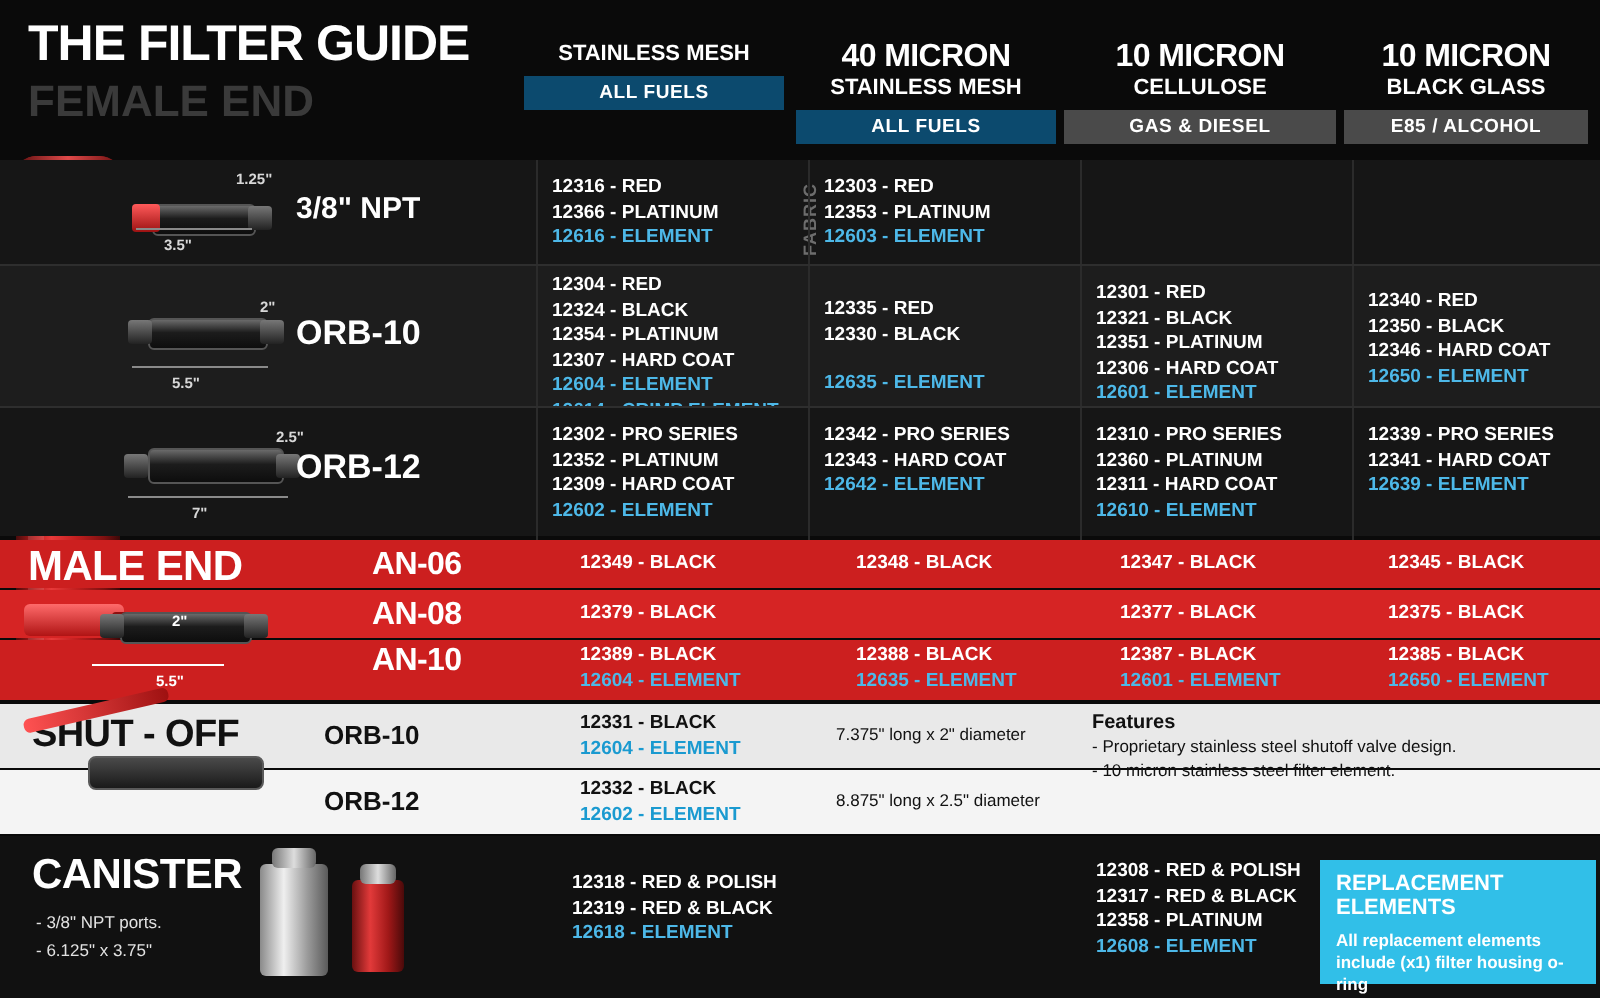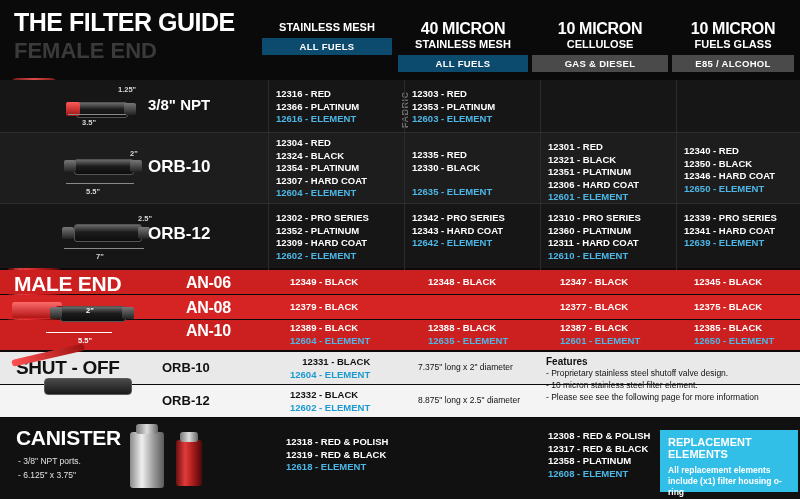--- a/index.html
+++ b/index.html
@@ -30,21 +30,21 @@
 
   
   .fband{background:#161616;}
   .fband.alt{background:#1d1d1d;}
 
   
   .mred{background:#cc1f1f;}
   .mred.alt{background:#d62424;}
 
   
-  .sgrey{background:#e9e9e9;color:#111;text-align:right;}
+  .sgrey{background:#e9e9e9;color:#111;}
   .sgrey2{background:#f4f4f4;color:#111;}
 
   .blacktxt{color:#111;}
   .blacktxt .part{color:#111;}
   .blacktxt .part.elem{color:#1a9ad0;}
 
   
   .cyl{position:absolute;left:8px;top:78px;width:52px;height:268px;border-radius:10px;
        background:linear-gradient(90deg,#4a0c0c 0%,#b51b1b 18%,#e83a3a 34%,#c21f1f 58%,#7d1010 85%,#3a0808 100%);}
   .cyl:after{content:"";position:absolute;left:6px;top:12px;width:8px;height:244px;background:rgba(255,255,255,.12);border-radius:4px;}
@@ -111,21 +111,21 @@
       <div class="sub">STAINLESS MESH</div>
       <span class="fuel">ALL FUELS</span>
     </div>
     <div class="colhead" style="left:532px;width:136px;">
       <div class="big">10 MICRON</div>
       <div class="sub">CELLULOSE</div>
       <span class="fuel grey">GAS &amp; DIESEL</span>
     </div>
     <div class="colhead" style="left:672px;width:122px;">
       <div class="big">10 MICRON</div>
-      <div class="sub">FUELS GLASS</div>
+      <div class="sub">BLACK GLASS</div>
       <span class="fuel grey">E85 / ALCOHOL</span>
     </div>
   </div>
 
   <div class="cyl"></div>
   <div class="cylcap"></div>
   <div class="cylknob"></div>
 
   <div class="row fband" style="top:80px;height:52px;">
     <div class="cell" style="left:60px;width:82px;">
@@ -313,21 +313,20 @@
       <div class="part">12332 - BLACK</div>
       <div class="part elem">12602 - ELEMENT</div>
     </div>
     <div class="cell note" style="left:418px;top:10px;color:#111;">8.875" long x 2.5" diameter</div>
   </div>
 
   <div class="feat" style="left:546px;top:356px;width:240px;">
     <div class="ft">Features</div>
     <div class="fl">- Proprietary stainless steel shutoff valve design.</div>
     <div class="fl">- 10 micron stainless steel filter element.</div>
-    <div class="fl">- Please see see the following page for more information</div>
   </div>
 
   <div class="lever">
     <div class="bar"></div>
       <div class="tube"></div>
   </div>
 
   <div class="row" style="top:418px;height:81px;background:#111;">
     <div class="cell canlbl" style="left:16px;top:8px;">CANISTER</div>
     <div class="cell note" style="left:18px;top:38px;color:#e2e2e2;">- 3/8" NPT ports.</div>

